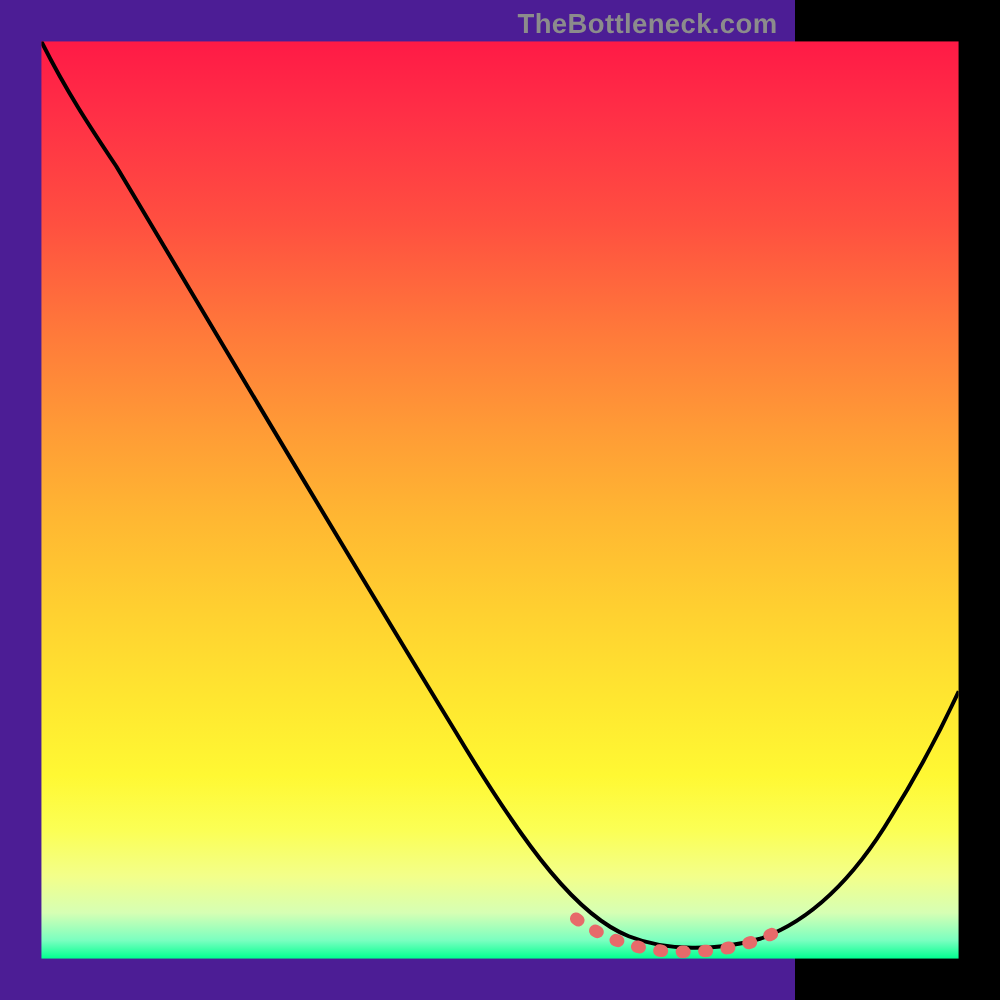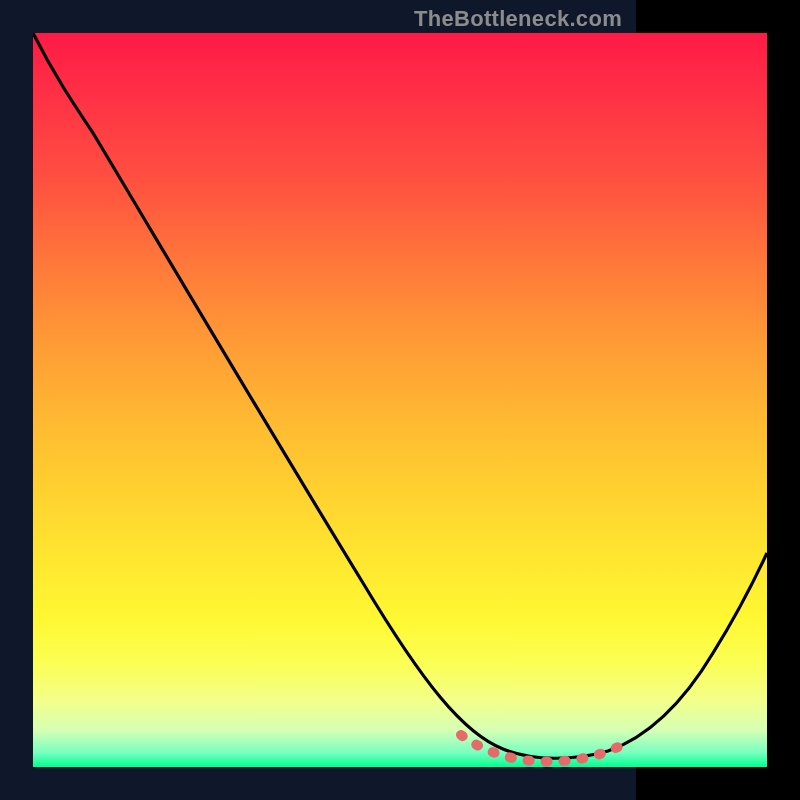--- a/index.html
+++ b/index.html
@@ -9,21 +9,21 @@
     height: 800px;
     background: #000;
     overflow: hidden;
   }
   .frame {
     position: absolute;
     left: 0;
     top: 0;
     width: 636px;
     height: 800px;
-    background: #0f172a;
+    background: #4c1d95;
   }
   .plot {
     position: absolute;
     left: 33px;
     top: 33px;
     width: 734px;
     height: 734px;
     overflow: hidden;
   }
   .gradient {

